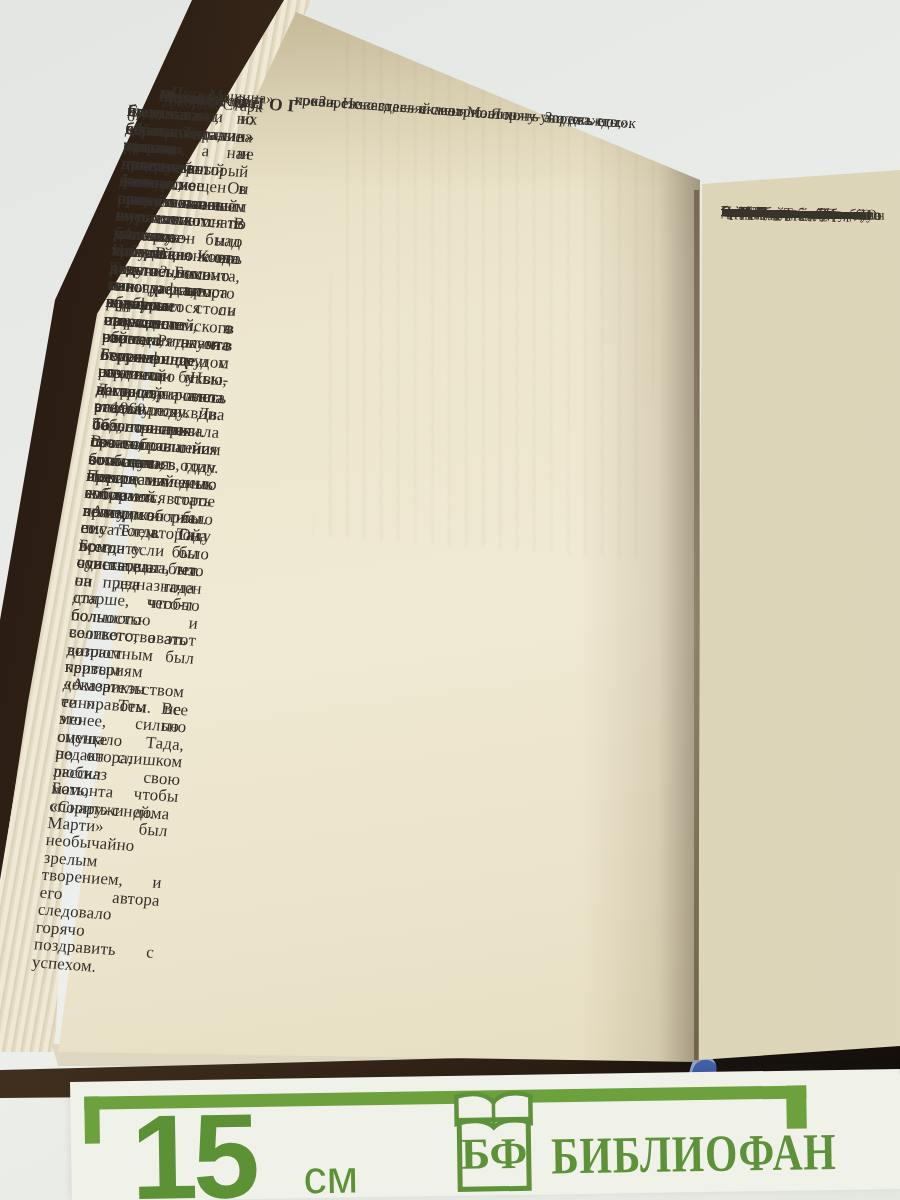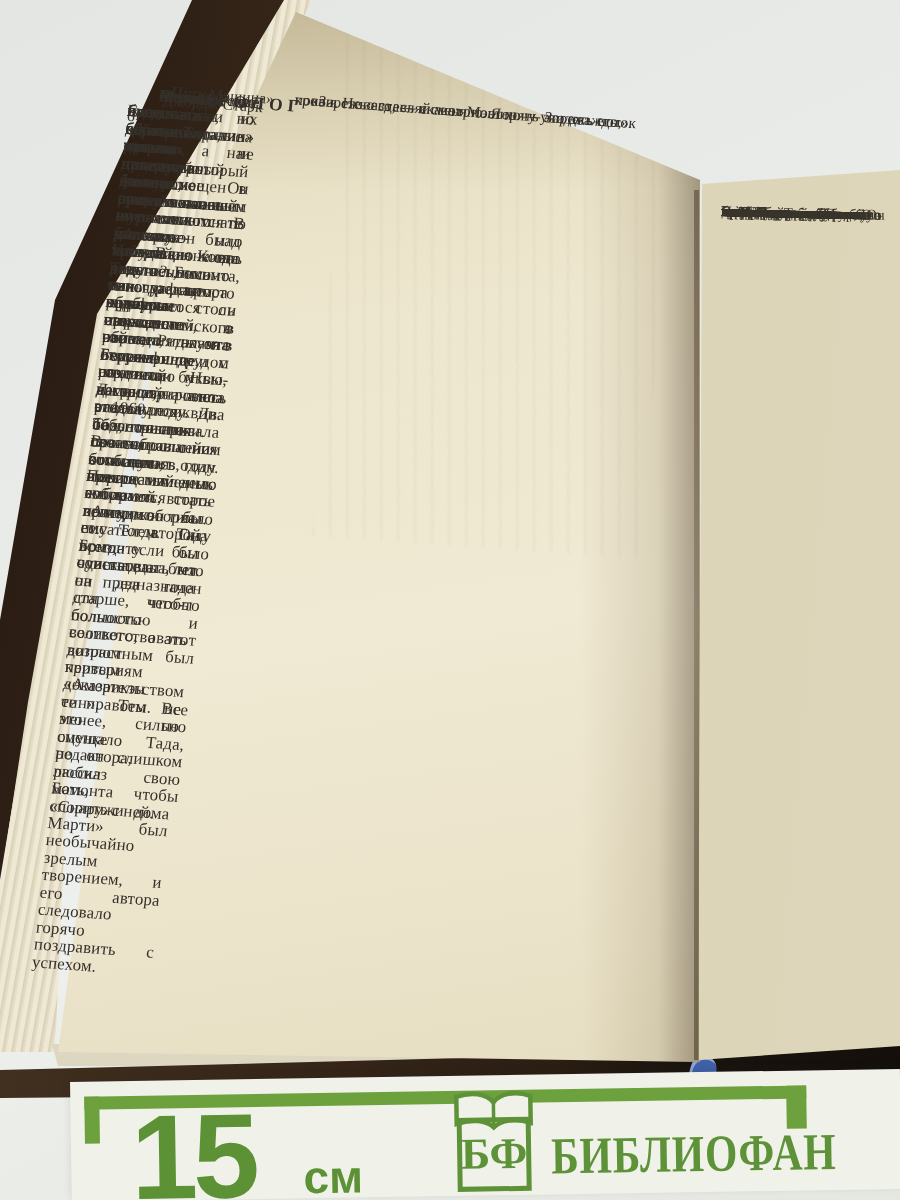--- a/index.html
+++ b/index.html
@@ -90,21 +90,21 @@
   .ruler{
     left:70px;top:1082px;width:830px;height:120px;background:#f0f2ea;
     transform:rotate(-0.9deg);transform-origin:0 0;
     box-shadow:0 -3px 8px rgba(40,35,25,.12);
   }
   .ruler-band{left:14px;top:15px;width:722px;height:13px;background:#6ca13d;}
   .ruler-tick-left{left:14px;top:15px;width:15px;height:47px;background:#6ca13d;}
   .ruler-tick-right{left:716px;top:15px;width:20px;height:43px;background:#6ca13d;}
   .ruler-number{left:60px;top:16px;font-family:"Liberation Sans",sans-serif;font-weight:bold;
     font-size:120px;line-height:1;color:#5d9136;letter-spacing:-5px;}
-  .ruler-unit{left:232px;top:76px;font-family:"Liberation Sans",sans-serif;font-weight:bold;
+  .ruler-unit{left:232px;top:76px;font-family:"Liberation Sans",sans-serif;font-weight:normal;
     font-size:46px;line-height:1;color:#5d9136;}
 
   .logo{left:386px;top:28px;width:420px;height:92px;}
   .logo-book{left:-7px;top:-12px;}
   .logo-box{left:0px;top:14px;width:74px;height:74px;border:5px solid #5e9238;
     display:flex;align-items:center;justify-content:center;position:absolute;}
   .logo-abbr{position:static;font-weight:bold;font-size:44px;color:#5e9238;
     font-family:"Liberation Serif",serif;line-height:1;}
   .logo-name{left:94px;top:28px;font-weight:bold;font-size:52px;line-height:1;color:#5e9238;
     font-family:"Liberation Serif",serif;letter-spacing:1px;transform:scaleX(.80);transform-origin:0 0;}

